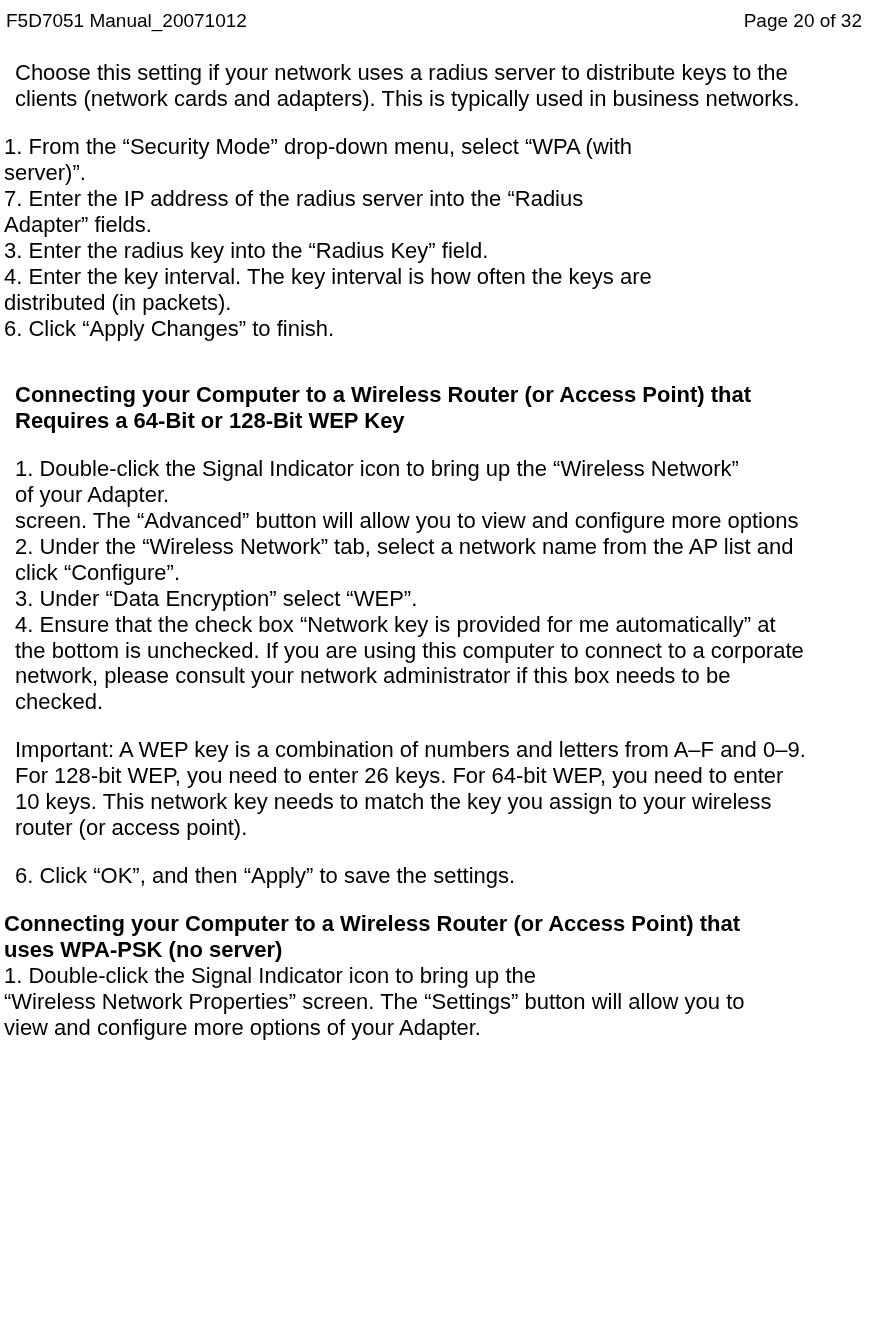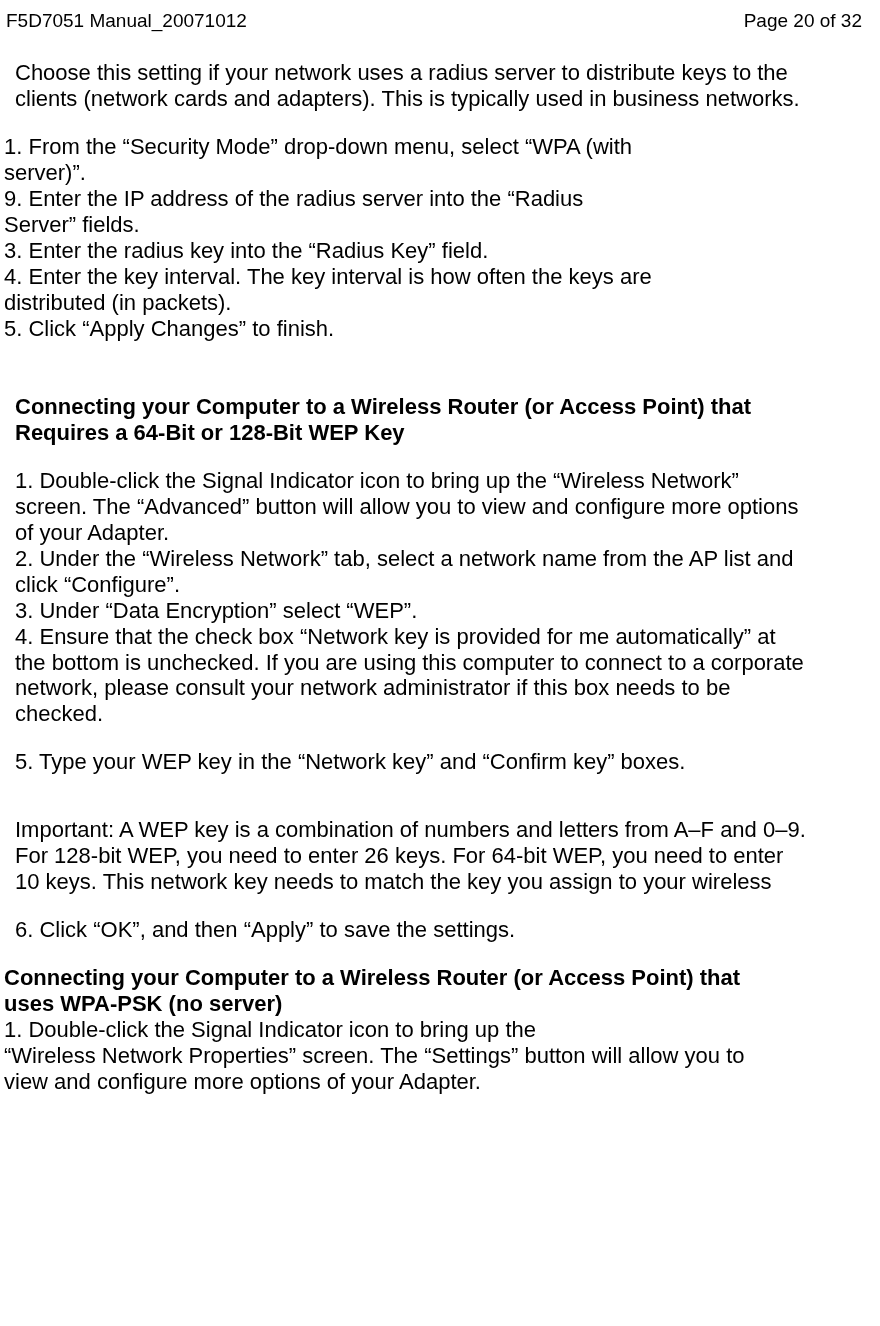--- a/index.html
+++ b/index.html
@@ -28,21 +28,21 @@
     padding: 0 2px;
   }
   .bold {
     font-weight: bold;
   }
   .para {
     margin-bottom: 22px;
     margin-left: 11px;
   }
   .gap-lg {
-    margin-bottom: 52px;
+    margin-bottom: 40px;
   }
   .line { display: block; }
 </style>
 </head>
 <body>
 
 <div class="page">
 
   <div class="header-row">
     <span>F5D7051 Manual_20071012</span>
@@ -51,56 +51,54 @@
 
   <div>
     <div class="para">
       <span class="line">Choose this setting if your network uses a radius server to distribute keys to the</span>
       <span class="line">clients (network cards and adapters). This is typically used in business networks.</span>
     </div>
 
     <div class="gap-lg">
       <span class="line">1. From the “Security Mode” drop-down menu, select “WPA (with</span>
       <span class="line">server)”.</span>
-      <span class="line">9. Enter the IP address of the radius server into the “Radius</span>
-      <span class="line">Server” fields.</span>
+      <span class="line">7. Enter the IP address of the radius server into the “Radius</span>
+      <span class="line">Adapter” fields.</span>
       <span class="line">3. Enter the radius key into the “Radius Key” field.</span>
       <span class="line">4. Enter the key interval. The key interval is how often the keys are</span>
       <span class="line">distributed (in packets).</span>
-      <span class="line">5. Click “Apply Changes” to finish.</span>
+      <span class="line">6. Click “Apply Changes” to finish.</span>
     </div>
   </div>
 
   <div>
     <div class="bold para">
       <span class="line">Connecting your Computer to a Wireless Router (or Access Point) that</span>
       <span class="line">Requires a 64-Bit or 128-Bit WEP Key</span>
     </div>
 
     <div class="para">
       <span class="line">1. Double-click the Signal Indicator icon to bring up the “Wireless Network”</span>
+      <span class="line">of your Adapter.</span>
       <span class="line">screen. The “Advanced” button will allow you to view and configure more options</span>
-      <span class="line">of your Adapter.</span>
       <span class="line">2. Under the “Wireless Network” tab, select a network name from the AP list and</span>
       <span class="line">click “Configure”.</span>
       <span class="line">3. Under “Data Encryption” select “WEP”.</span>
       <span class="line">4. Ensure that the check box “Network key is provided for me automatically” at</span>
       <span class="line">the bottom is unchecked. If you are using this computer to connect to a corporate</span>
       <span class="line">network, please consult your network administrator if this box needs to be</span>
       <span class="line">checked.</span>
     </div>
 
-    <div class="para" style="margin-bottom:42px;">
-      <span class="line">5. Type your WEP key in the “Network key” and “Confirm key” boxes.</span>
-    </div>
 
     <div class="para">
       <span class="line">Important: A WEP key is a combination of numbers and letters from A–F and 0–9.</span>
       <span class="line">For 128-bit WEP, you need to enter 26 keys. For 64-bit WEP, you need to enter</span>
       <span class="line">10 keys. This network key needs to match the key you assign to your wireless</span>
+      <span class="line">router (or access point).</span>
     </div>
 
     <div class="para">
       <span class="line">6. Click “OK”, and then “Apply” to save the settings.</span>
     </div>
   </div>
 
   <div>
     <div class="bold">
       <span class="line">Connecting your Computer to a Wireless Router (or Access Point) that</span>

